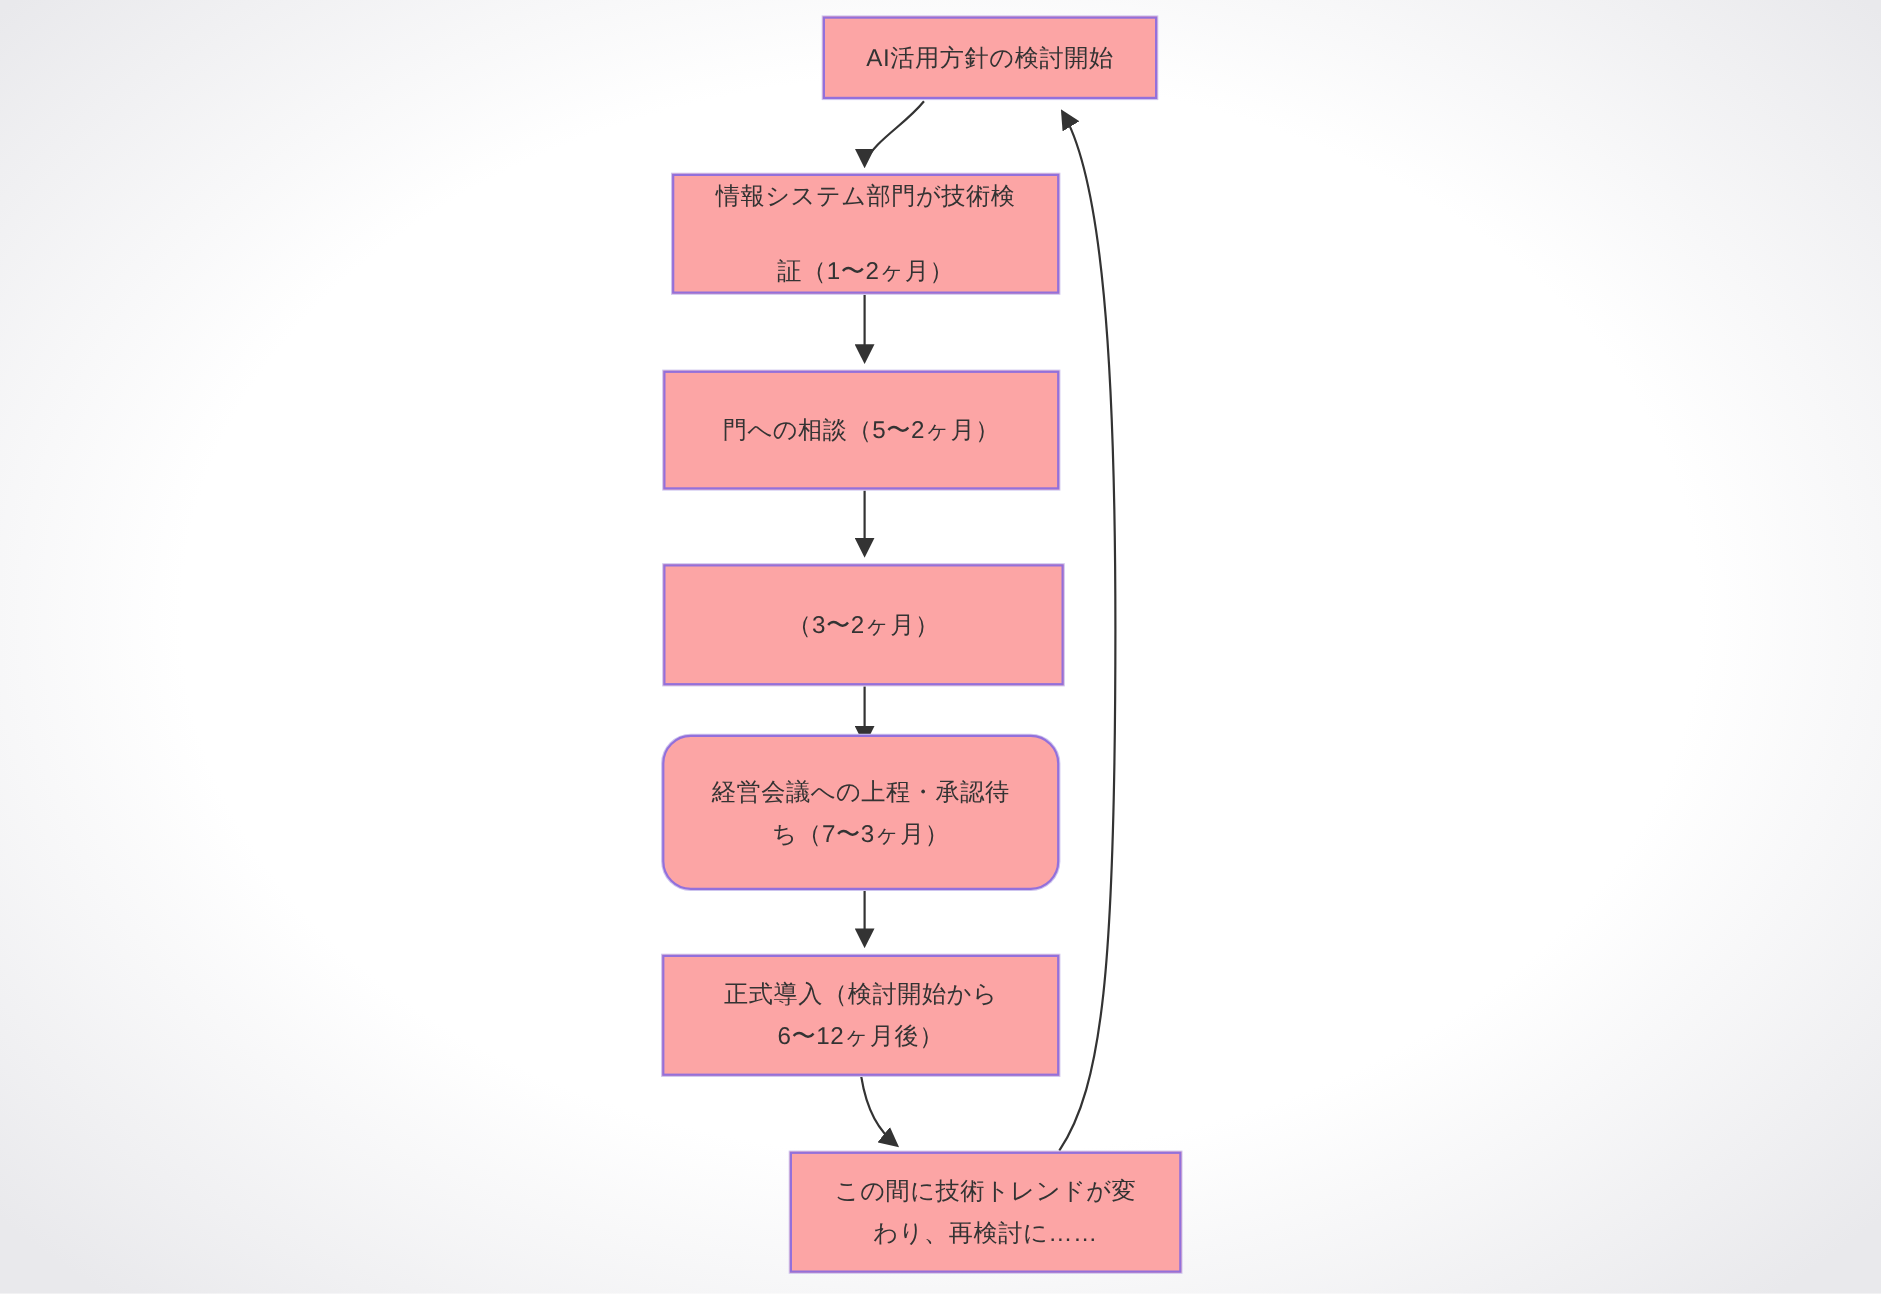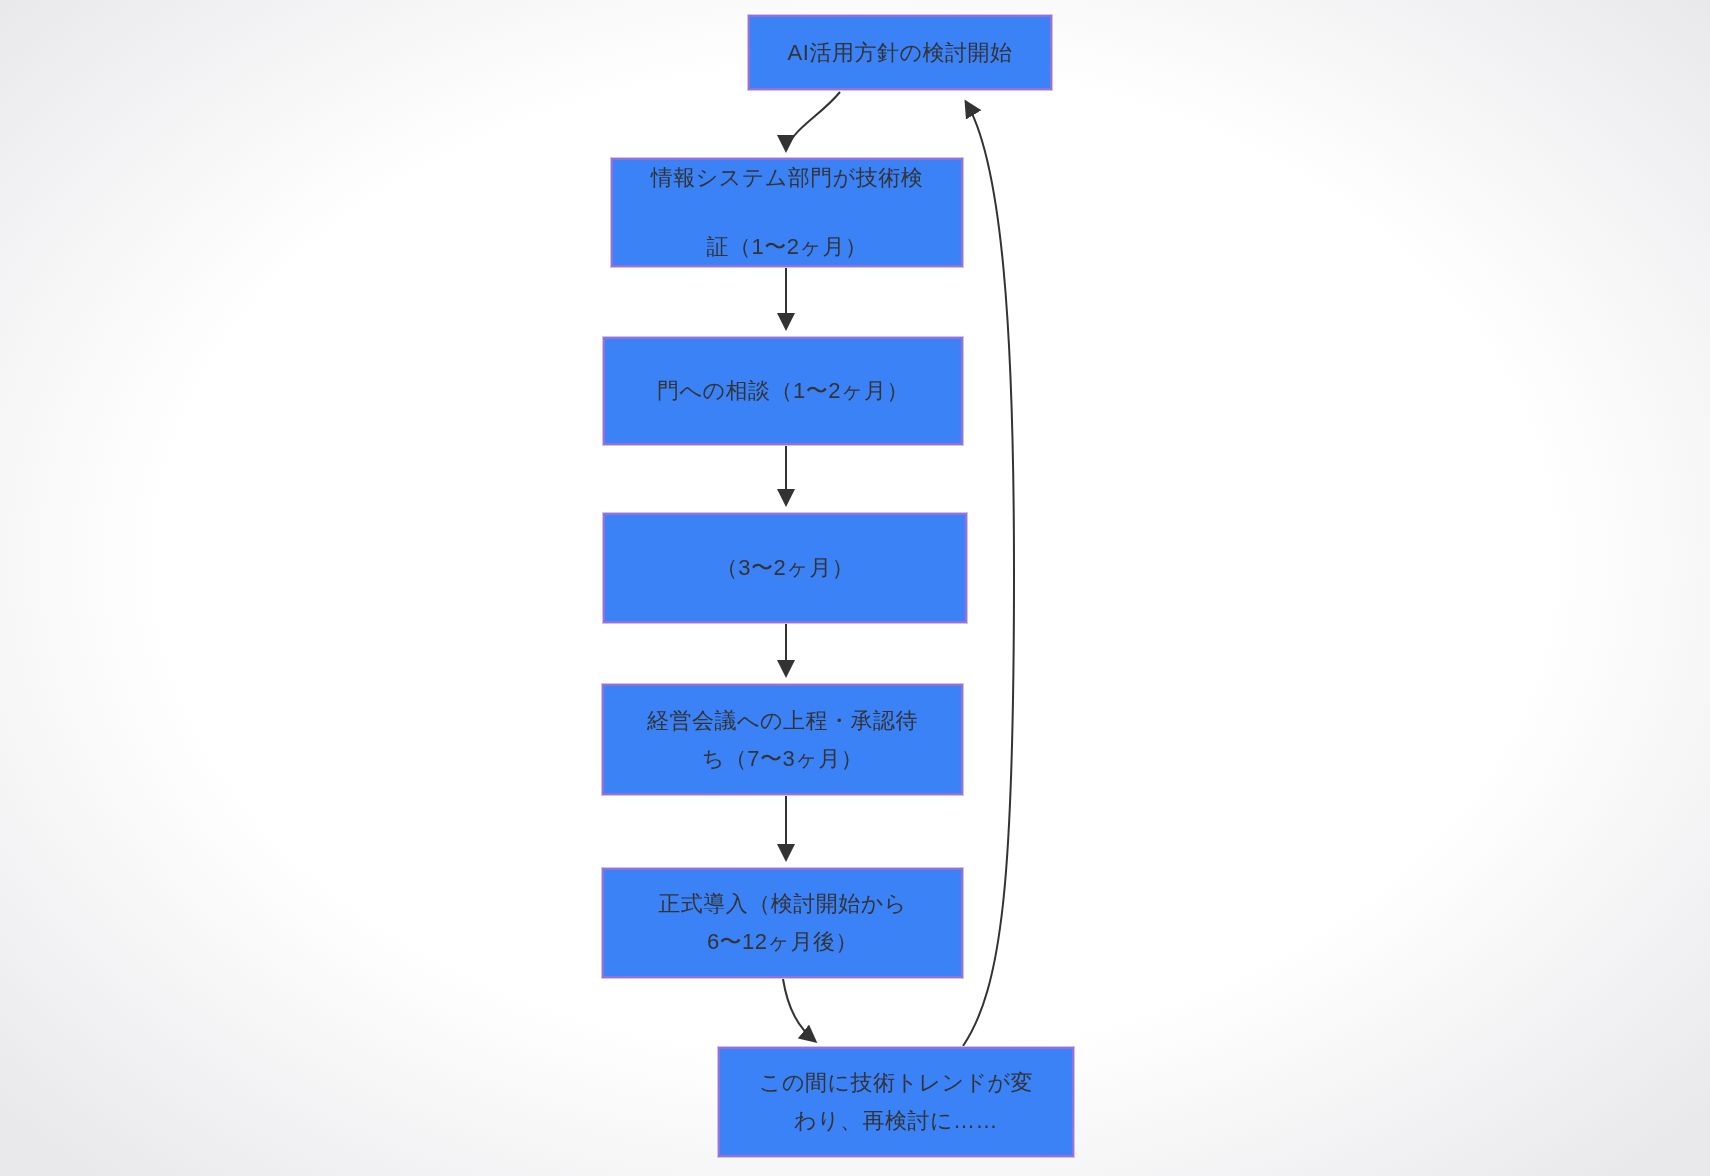--- a/index.html
+++ b/index.html
@@ -22,39 +22,39 @@
   }
   svg.edges {
     position: absolute;
     left: 0; top: 0;
     width: 1710px; height: 1176px;
     pointer-events: none;
   }
   .node {
     position: absolute;
     box-sizing: border-box;
-    background: #3b82f6;
+    background: #fca5a5;
     border: 2px solid #9370db;
     box-shadow: 0 0 0 1px #cdc4ee;
     display: flex;
     flex-direction: column;
     align-items: center;
     justify-content: center;
     text-align: center;
     color: #333333;
     font-size: 22px;
     line-height: 38px;
     letter-spacing: 0.5px;
   }
   
   .n0 { left: 748px; top:   15px; width: 304px; height:  75px; }
   .n1 { left: 611px; top:  158px; width: 352px; height: 109px; gap: 31px; }
   .n2 { left: 603px; top:  337px; width: 360px; height: 108px; }
   .n3 { left: 603px; top:  513px; width: 364px; height: 110px; }
-  .n4 { left: 602px; top:  684px; width: 361px; height: 111px; }
+  .n4 { left: 602px; top:  668px; width: 361px; height: 141px; border-radius: 26px; }
   .n5 { left: 602px; top:  868px; width: 361px; height: 110px; }
   .n6 { left: 718px; top: 1047px; width: 356px; height: 110px; }
 </style>
 </head>
 <body>
 
 <div class="canvas">
 
   <svg class="edges" viewBox="0 0 1710 1176" aria-hidden="true">
     <defs>
@@ -76,21 +76,21 @@
   <div class="node n0">
     <div>AI活用方針の検討開始</div>
   </div>
 
   <div class="node n1">
     <div>情報システム部門が技術検</div>
     <div>証（1〜2ヶ月）</div>
   </div>
 
   <div class="node n2">
-    <div>門への相談（1〜2ヶ月）</div>
+    <div>門への相談（5〜2ヶ月）</div>
   </div>
 
   <div class="node n3">
     <div>（3〜2ヶ月）</div>
   </div>
 
   <div class="node n4">
     <div>経営会議への上程・承認待</div>
     <div>ち（7〜3ヶ月）</div>
   </div>

